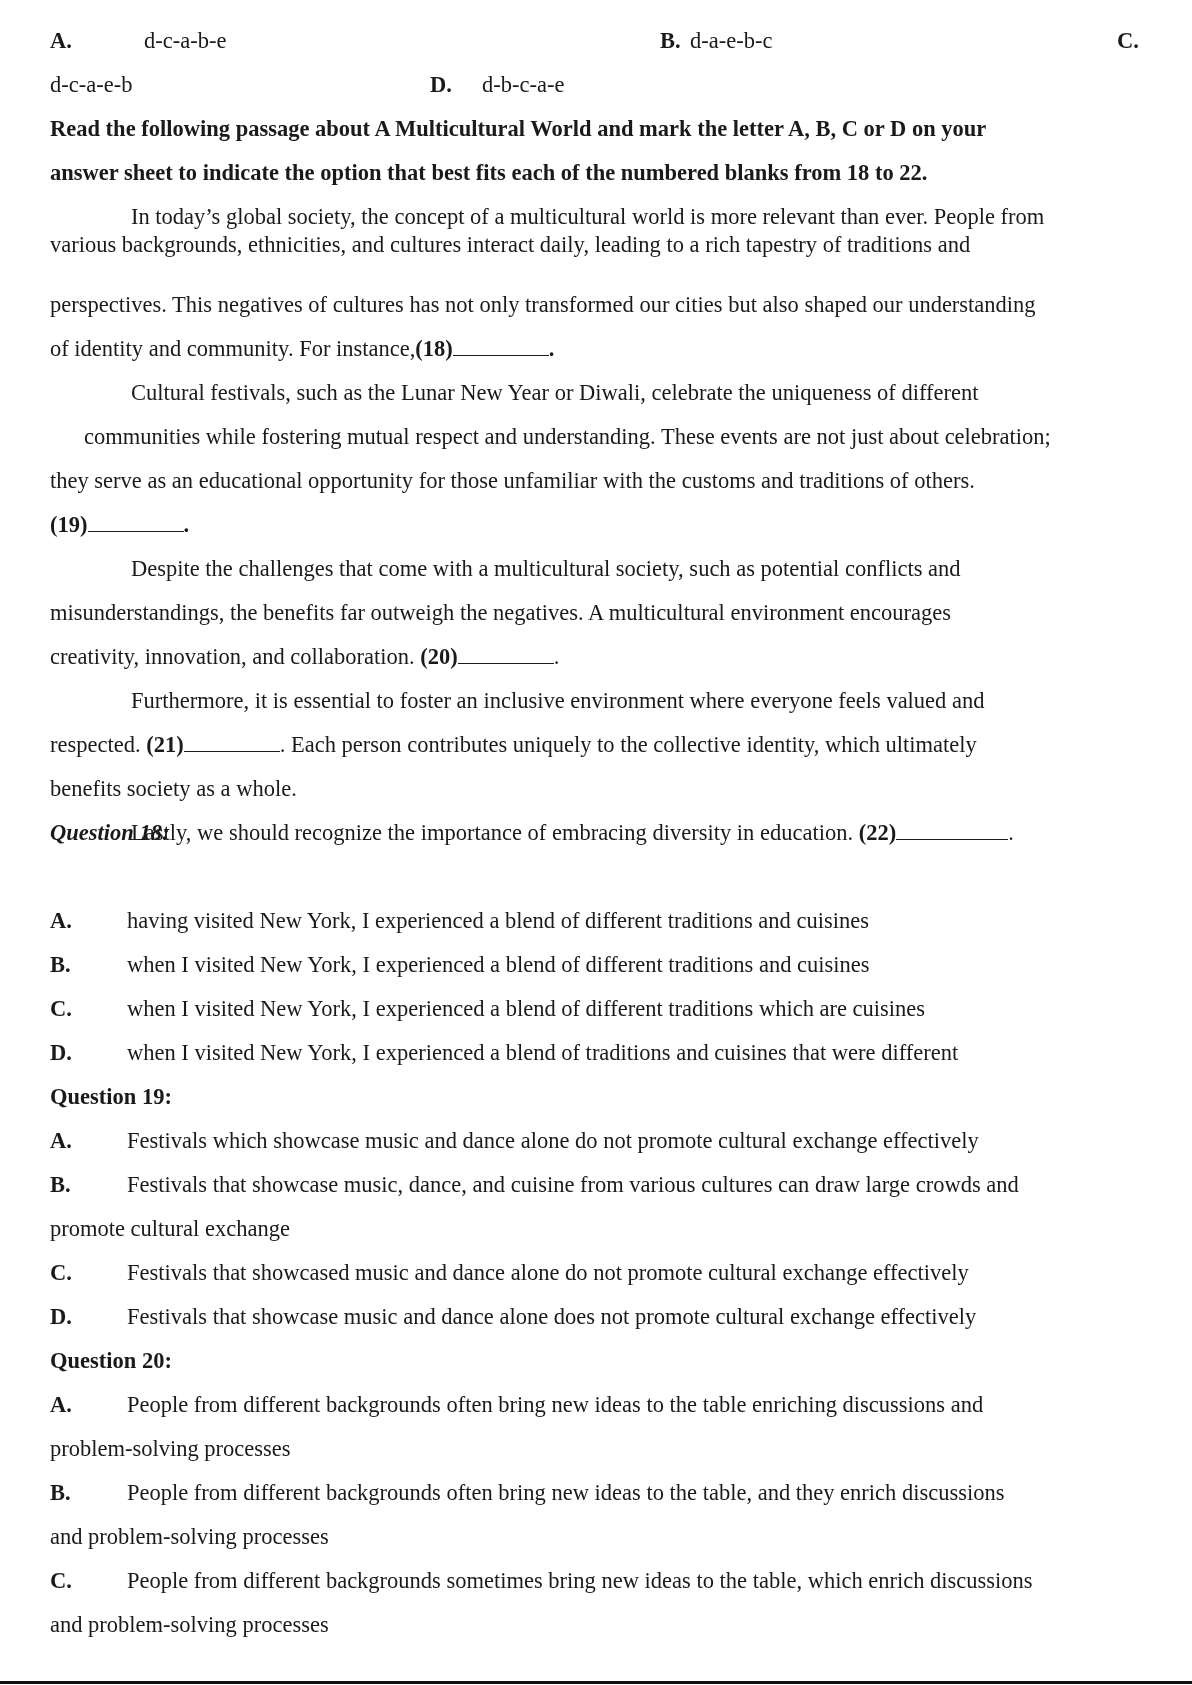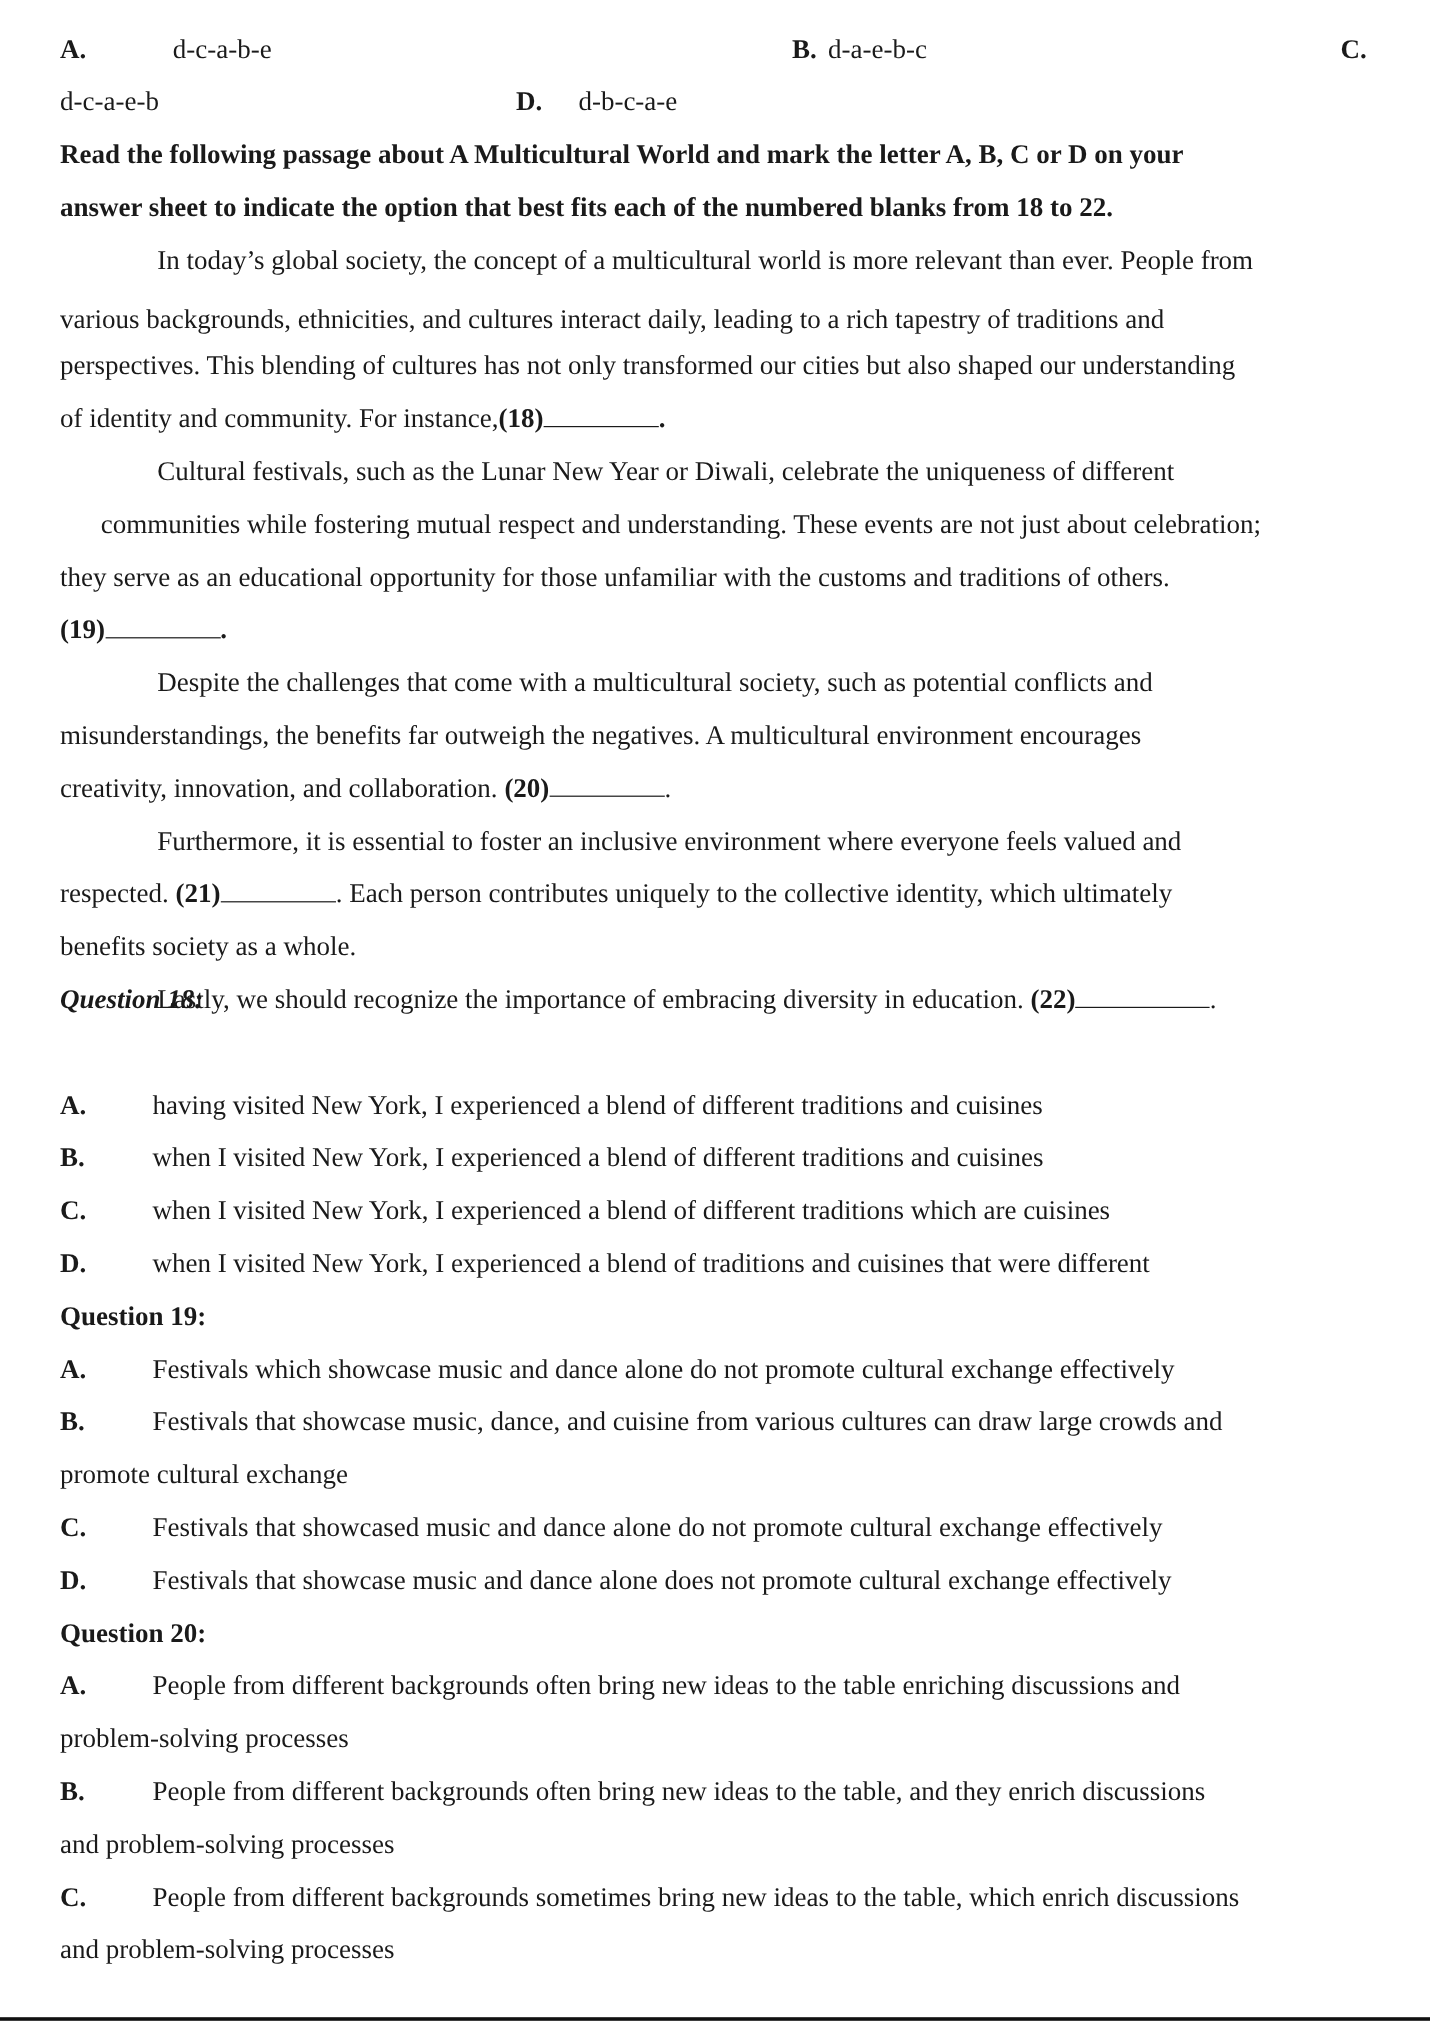--- a/index.html
+++ b/index.html
@@ -26,22 +26,22 @@
 <span class="abs" style="left:690px; top:28px;">d-a-e-b-c</span>
 <span class="abs b" style="left:1117px; top:28px;">C.</span>
 <span class="abs" style="left:50px; top:72px;">d-c-a-e-b</span>
 <span class="abs b" style="left:430px; top:72px;">D.</span>
 <span class="abs" style="left:461px; top:72px;margin-left:21px;">d-b-c-a-e</span>
 
 <div class="line b" style="top:116px;">Read the following passage about A Multicultural World and mark the letter A, B, C or D on your</div>
 <div class="line b" style="top:160px;">answer sheet to indicate the option that best fits each of the numbered blanks from 18 to 22.</div>
 
 <div class="abs indent" style="top:204px;">In today’s global society, the concept of a multicultural world is more relevant than ever. People from</div>
-<div class="line" style="top:253px;text-align:right;">various backgrounds, ethnicities, and cultures interact daily, leading to a rich tapestry of traditions and</div>
-<div class="line" style="top:292px;">perspectives. This blending of cultures has not only transformed our cities but also shaped our understanding</div>
+<div class="line" style="top:232px;text-align:right;">various backgrounds, ethnicities, and cultures interact daily, leading to a rich tapestry of traditions and</div>
+<div class="line" style="top:292px;">perspectives. This negatives of cultures has not only transformed our cities but also shaped our understanding</div>
 <div class="line" style="top:336px;">
   <span>of identity and community. For instance,</span><span class="b">(18)</span><span class="blank"></span><span class="b">.</span>
 </div>
 
 <div class="abs indent" style="top:380px;text-align:center;">Cultural festivals, such as the Lunar New Year or Diwali, celebrate the uniqueness of different</div>
 <div class="line" style="top:424px;margin-left:34px;">communities while fostering mutual respect and understanding. These events are not just about celebration;</div>
 <div class="line" style="top:468px;">they serve as an educational opportunity for those unfamiliar with the customs and traditions of others.</div>
 <div class="line" style="top:512px;">
   <span class="b">(19)</span><span class="blank"></span><span class="b">.</span>
 </div>

